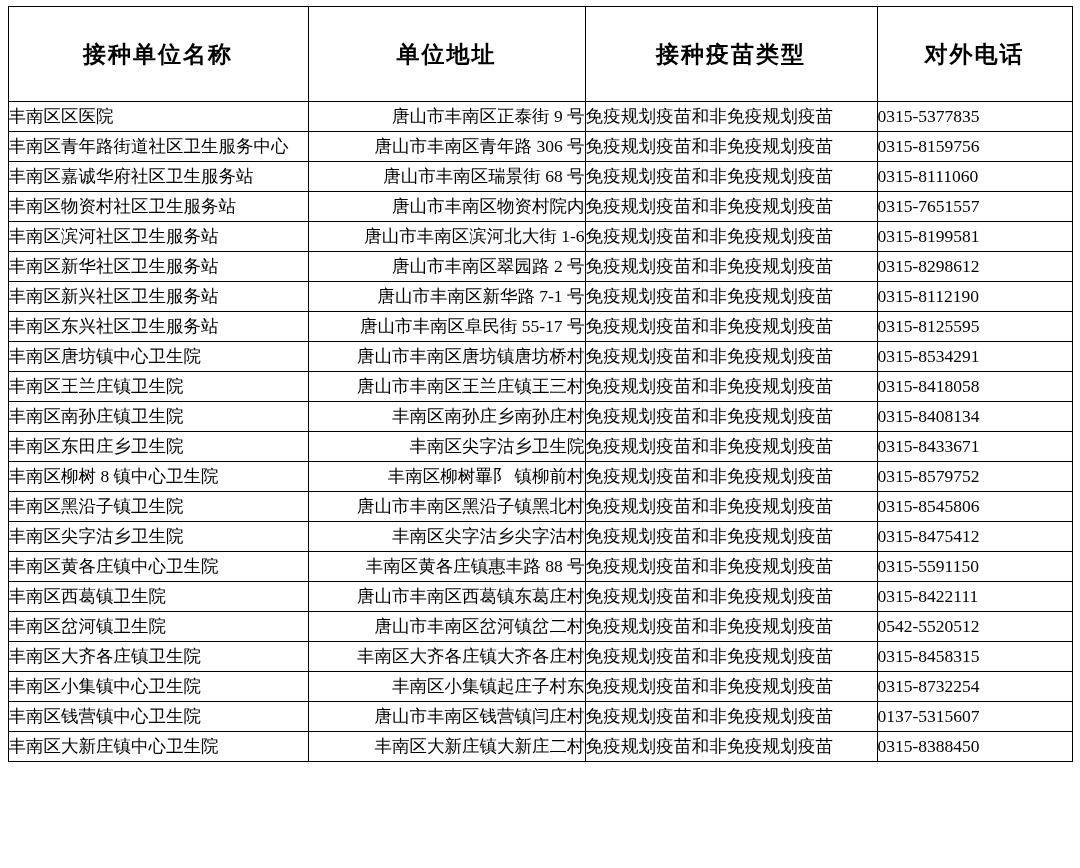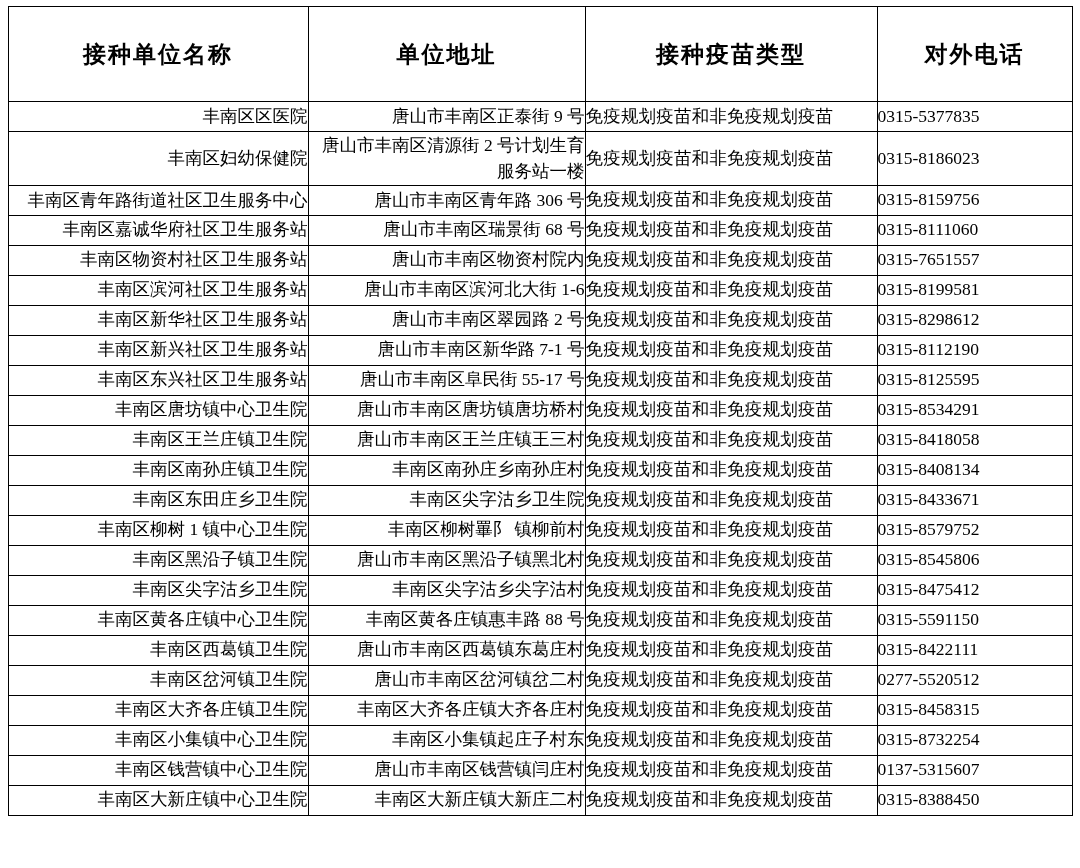--- a/index.html
+++ b/index.html
@@ -44,21 +44,21 @@
     font-size: 23px;
     letter-spacing: 2px;
     font-weight: bold;
   }
   table.vax tbody td {
     height: 29px;
     font-size: 17.5px;
     line-height: 1.32;
   }
   td.name {
-    text-align: right;
+    text-align: left;
     padding: 1px 6px 1px 7px;
   }
   td.addr {
     text-align: right;
     padding: 1px 5px;
   }
   td.type {
     text-align: left;
     padding: 1px 4px;
     letter-spacing: 0.2px;
@@ -91,26 +91,20 @@
       </tr>
     </thead>
     <tbody id="table-body">
         <tr>
           <td class="name">丰南区区医院</td>
           <td class="addr">唐山市丰南区正泰街 9 号</td>
           <td class="type">免疫规划疫苗和非免疫规划疫苗</td>
           <td class="phone">0315-5377835</td>
         </tr>
         <tr class="tall">
-          <td class="name">丰南区妇幼保健院</td>
-          <td class="addr">唐山市丰南区清源街 2 号计划生育服务站一楼</td>
-          <td class="type">免疫规划疫苗和非免疫规划疫苗</td>
-          <td class="phone">0315-8186023</td>
-        </tr>
-        <tr class="tall">
           <td class="name">丰南区青年路街道社区卫生服务中心</td>
           <td class="addr">唐山市丰南区青年路 306 号</td>
           <td class="type">免疫规划疫苗和非免疫规划疫苗</td>
           <td class="phone">0315-8159756</td>
         </tr>
         <tr>
           <td class="name">丰南区嘉诚华府社区卫生服务站</td>
           <td class="addr">唐山市丰南区瑞景街 68 号</td>
           <td class="type">免疫规划疫苗和非免疫规划疫苗</td>
           <td class="phone">0315-8111060</td>
@@ -163,21 +157,21 @@
           <td class="type">免疫规划疫苗和非免疫规划疫苗</td>
           <td class="phone">0315-8408134</td>
         </tr>
         <tr>
           <td class="name">丰南区东田庄乡卫生院</td>
           <td class="addr">丰南区尖字沽乡卫生院</td>
           <td class="type">免疫规划疫苗和非免疫规划疫苗</td>
           <td class="phone">0315-8433671</td>
         </tr>
         <tr>
-          <td class="name">丰南区柳树 1 镇中心卫生院</td>
+          <td class="name">丰南区柳树 8 镇中心卫生院</td>
           <td class="addr">丰南区柳树罼阝 镇柳前村</td>
           <td class="type">免疫规划疫苗和非免疫规划疫苗</td>
           <td class="phone">0315-8579752</td>
         </tr>
         <tr>
           <td class="name">丰南区黑沿子镇卫生院</td>
           <td class="addr">唐山市丰南区黑沿子镇黑北村</td>
           <td class="type">免疫规划疫苗和非免疫规划疫苗</td>
           <td class="phone">0315-8545806</td>
         </tr>
@@ -196,21 +190,21 @@
         <tr>
           <td class="name">丰南区西葛镇卫生院</td>
           <td class="addr">唐山市丰南区西葛镇东葛庄村</td>
           <td class="type">免疫规划疫苗和非免疫规划疫苗</td>
           <td class="phone">0315-8422111</td>
         </tr>
         <tr>
           <td class="name">丰南区岔河镇卫生院</td>
           <td class="addr">唐山市丰南区岔河镇岔二村</td>
           <td class="type">免疫规划疫苗和非免疫规划疫苗</td>
-          <td class="phone">0277-5520512</td>
+          <td class="phone">0542-5520512</td>
         </tr>
         <tr>
           <td class="name">丰南区大齐各庄镇卫生院</td>
           <td class="addr">丰南区大齐各庄镇大齐各庄村</td>
           <td class="type">免疫规划疫苗和非免疫规划疫苗</td>
           <td class="phone">0315-8458315</td>
         </tr>
         <tr>
           <td class="name">丰南区小集镇中心卫生院</td>
           <td class="addr">丰南区小集镇起庄子村东</td>

